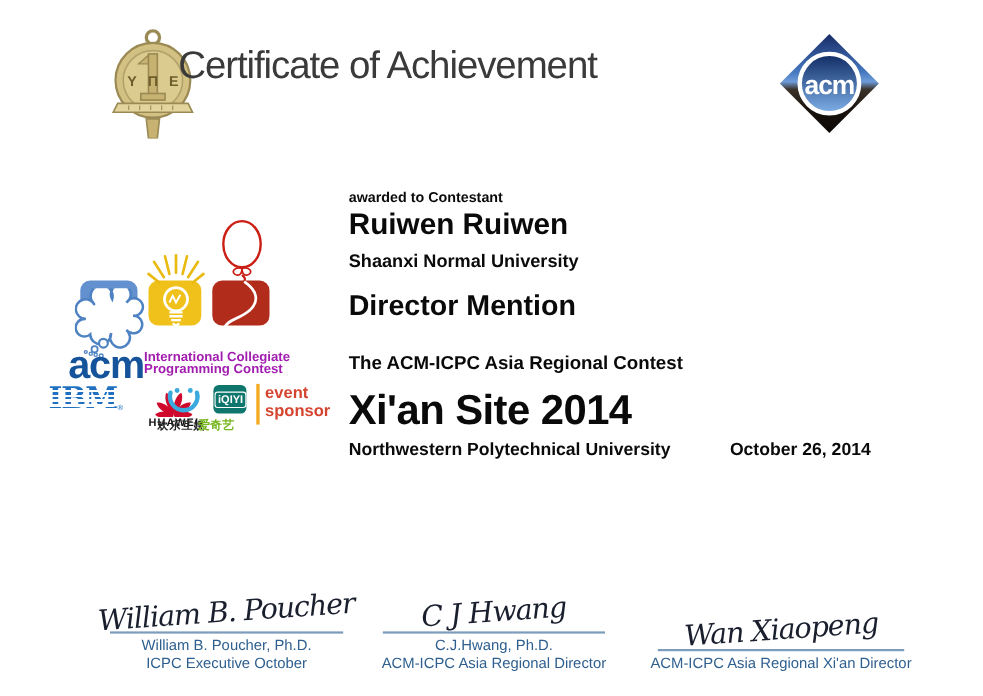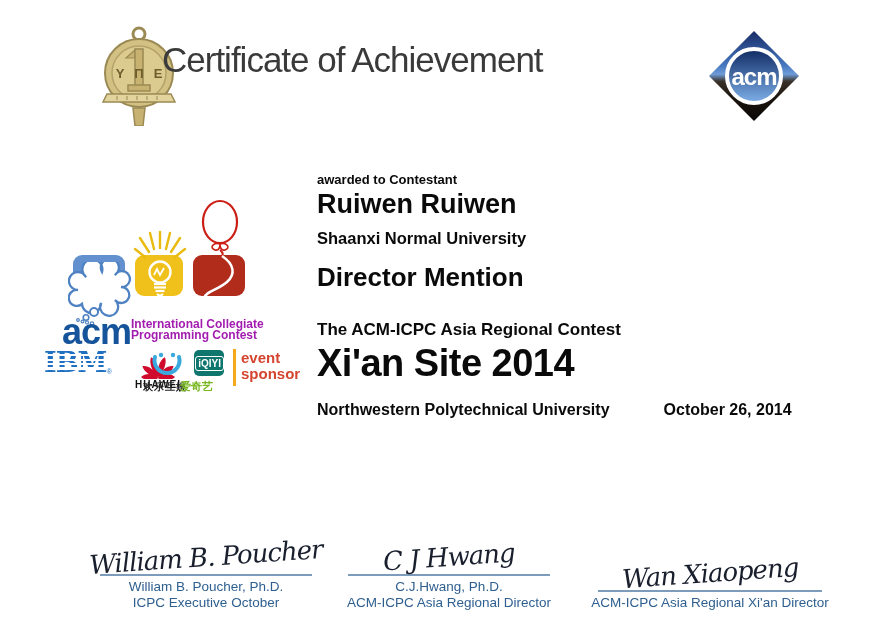--- a/index.html
+++ b/index.html
@@ -42,21 +42,21 @@
   .sp-divider{left:233px;top:349px;width:3px;height:37px;background:#f5a91d;}
   .event-text{left:241px;top:350px;font-size:15px;line-height:16px;font-weight:bold;color:#d5442f;}
 
   
   .award-line{left:317px;color:#0a0a0a;white-space:nowrap;}
   .awarded-to{top:172px;font-size:13px;font-weight:bold;}
   .recipient{top:189px;font-size:27px;font-weight:bold;}
   .affiliation{top:229px;font-size:16.5px;font-weight:bold;}
   .result{top:262px;font-size:26px;font-weight:bold;}
   .contest{top:320px;font-size:17px;font-weight:bold;}
-  .site{top:342px;font-size:38px;font-weight:bold;letter-spacing:-0.5px;}
+  .site{top:352px;font-size:38px;font-weight:bold;letter-spacing:-0.5px;}
   .hostline{top:401px;font-size:16px;font-weight:bold;}
   .hostline .date{margin-left:30px;padding-left:24px;}
 
   
   .sig-block{position:absolute;top:518px;height:92px;display:flex;flex-direction:column;
     justify-content:flex-end;align-items:center;}
   .sig-1{left:100px;width:212px;}
   .sig-2{left:348px;width:202px;}
   .sig-3{left:598px;width:224px;}
   .sig-script{font-family:"DejaVu Serif",serif;font-style:italic;font-size:26px;

